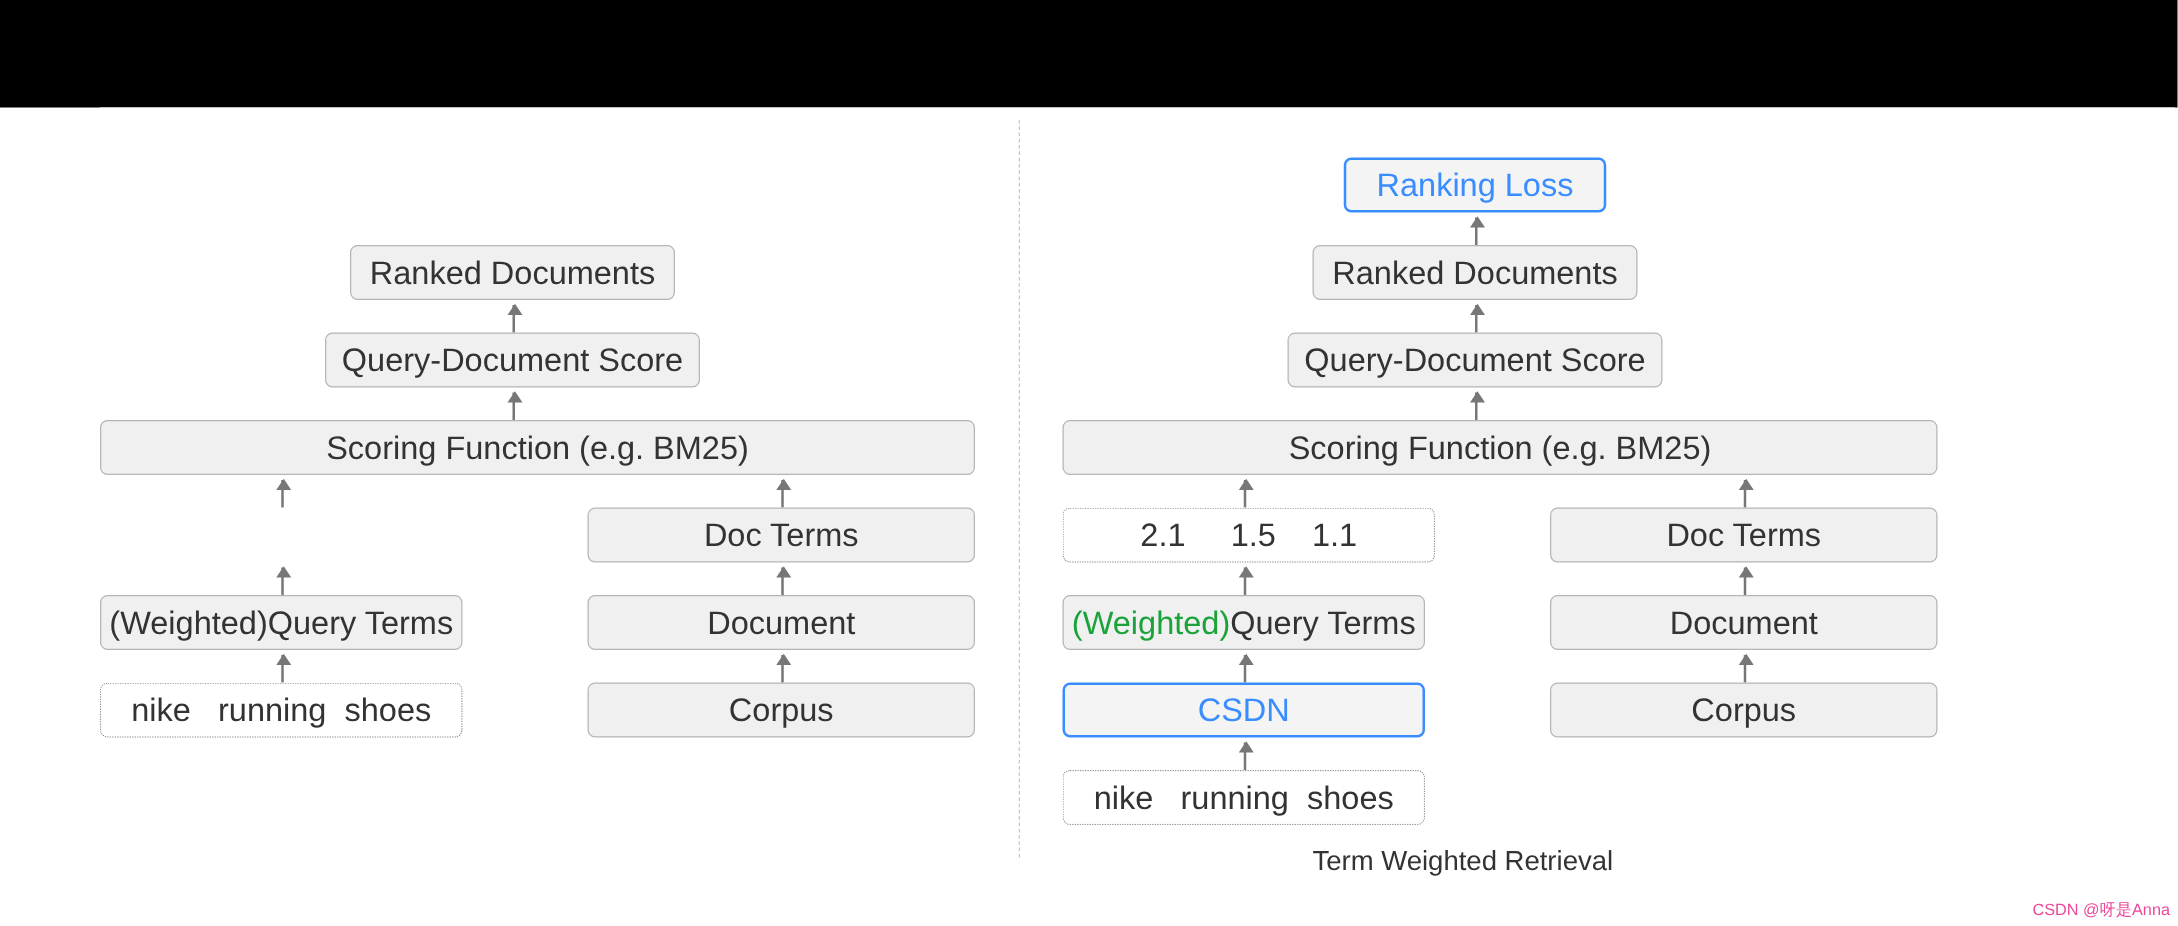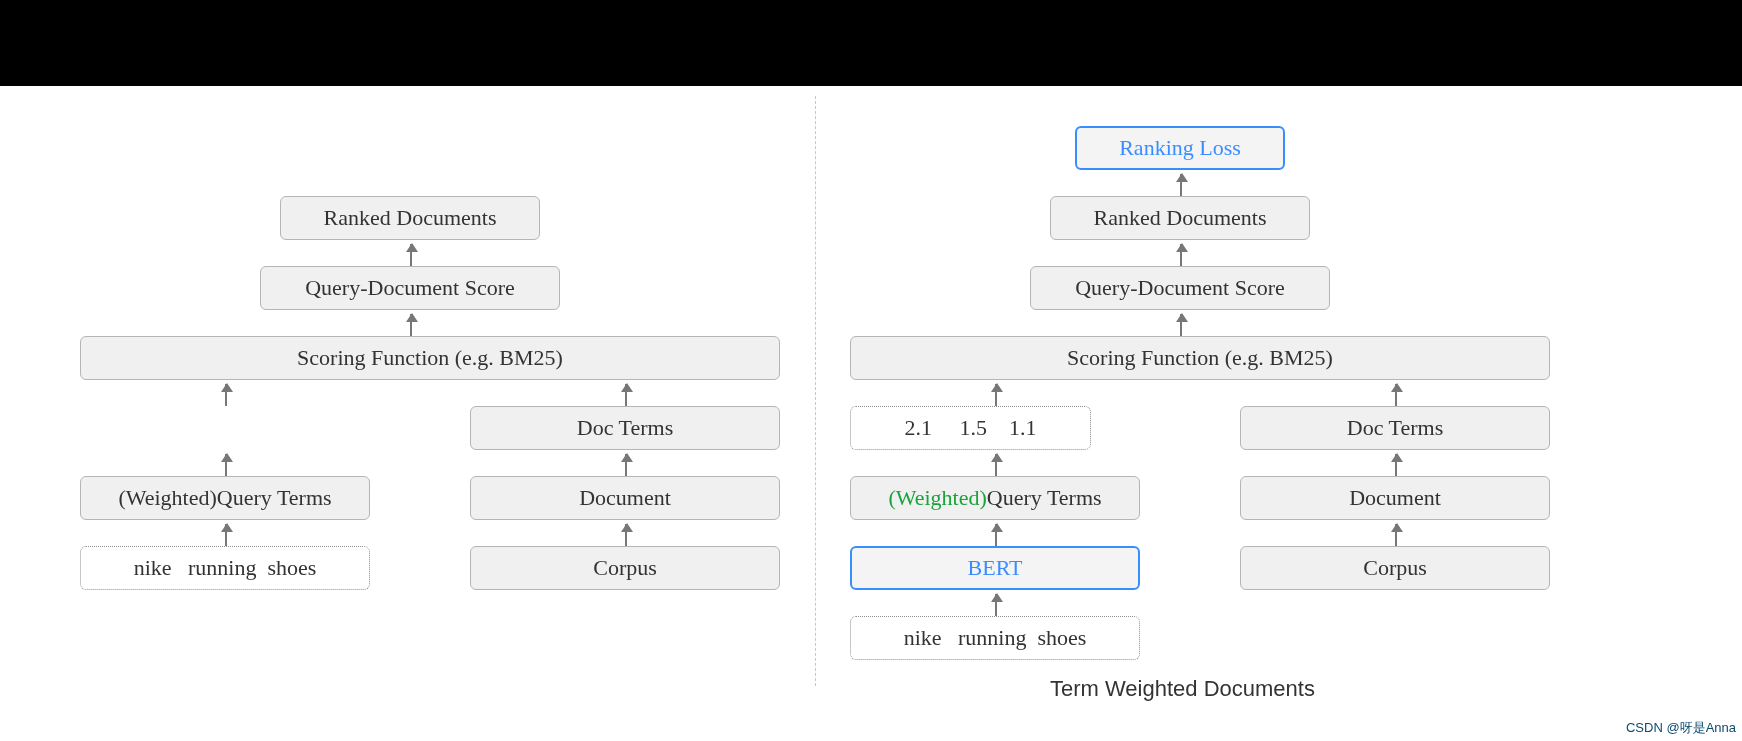--- a/index.html
+++ b/index.html
@@ -40,27 +40,26 @@
     width: 0;
     height: 590px;
     border-left: 1px dashed #c7c7c7;
   }
   .box {
     position: absolute;
     border-radius: 6px;
     display: flex;
     align-items: center;
     justify-content: center;
-    font-size: 22px;
+    font-size: 26px;
     color: #333;
     background: #f0f0f0;
     border: 1px solid #b5b5b5;
     padding: 0 24px;
     white-space: nowrap;
-    font-family: Liberation Serif, serif;
   }
   .box.dotted {
     background: #fff;
     border: 1px dotted #8f8f8f;
   }
   .box.blue {
     border: 2px solid #3a8dff;
     color: #3a8dff;
     background: #f4f4f4;
   }
@@ -83,21 +82,21 @@
     border-left: 6px solid transparent;
     border-right: 6px solid transparent;
     border-bottom: 9px solid #777;
   }
   .green { color: #1aa33a; }
   .watermark {
     position: absolute;
     right: 6px;
     bottom: 4px;
     font-size: 13px;
-    color: #0c4a6e;
+    color: #ec4899;
   }
 </style>
 </head>
 <body>
 
 <div class="blackbar"></div>
 
 <div class="canvas">
 
   <div class="vdiv"></div>
@@ -143,40 +142,40 @@
     <div class="arrow" style="left:330px; top:158px; height:22px;"></div>
 
     <div class="box" style="left:180px; top:180px; width:300px; height:44px;">Query-Document Score</div>
     <div class="arrow" style="left:330px; top:228px; height:22px;"></div>
 
     <div class="box" style="left:0px; top:250px; width:700px; height:44px;">Scoring Function (e.g. BM25)</div>
 
     <div class="arrow" style="left:145px; top:298px; height:22px;"></div>
     <div class="arrow" style="left:545px; top:298px; height:22px;"></div>
 
-    <div class="box dotted" style="left:0px; top:320px; width:241px; height:44px; white-space:pre;">2.1     1.5    1.1</div>
+    <div class="box dotted" style="left:0px; top:320px; width:298px; height:44px; white-space:pre;">2.1     1.5    1.1</div>
     <div class="box" style="left:390px; top:320px; width:310px; height:44px;">Doc Terms</div>
 
     <div class="arrow" style="left:145px; top:368px; height:22px;"></div>
     <div class="arrow" style="left:545px; top:368px; height:22px;"></div>
 
     <div class="box" style="left:0px; top:390px; width:290px; height:44px;">
       <span class="green">(Weighted) </span>
       <span>Query Terms</span>
     </div>
     <div class="box" style="left:390px; top:390px; width:310px; height:44px;">Document</div>
 
     <div class="arrow" style="left:145px; top:438px; height:22px;"></div>
     <div class="arrow" style="left:545px; top:438px; height:22px;"></div>
 
-    <div class="box blue" style="left:0px; top:460px; width:290px; height:44px;">BERT</div>
+    <div class="box blue" style="left:0px; top:460px; width:290px; height:44px;">CSDN</div>
     <div class="box" style="left:390px; top:460px; width:310px; height:44px;">Corpus</div>
 
     <div class="arrow" style="left:145px; top:508px; height:22px;"></div>
 
     <div class="box dotted" style="left:0px; top:530px; width:290px; height:44px; white-space:pre;">nike   running  shoes</div>
 
-    <div class="caption" style="left:200px; top:590px;">Term Weighted Documents</div>
+    <div class="caption" style="left:200px; top:590px;">Term Weighted Retrieval</div>
   </div>
 
 </div>
 
 <div class="watermark">CSDN @呀是Anna</div>
 
 </body></html>

